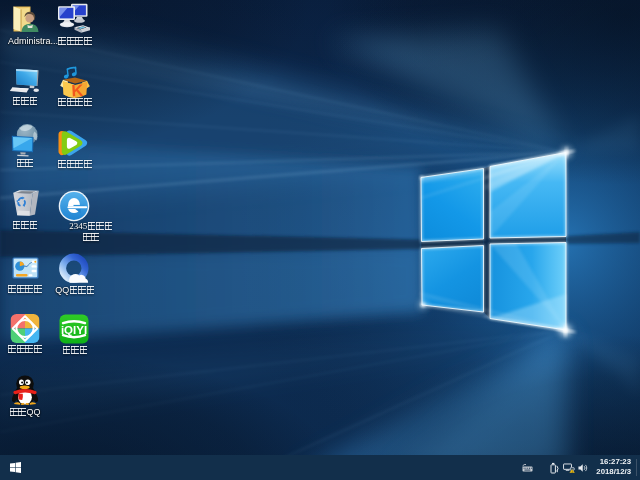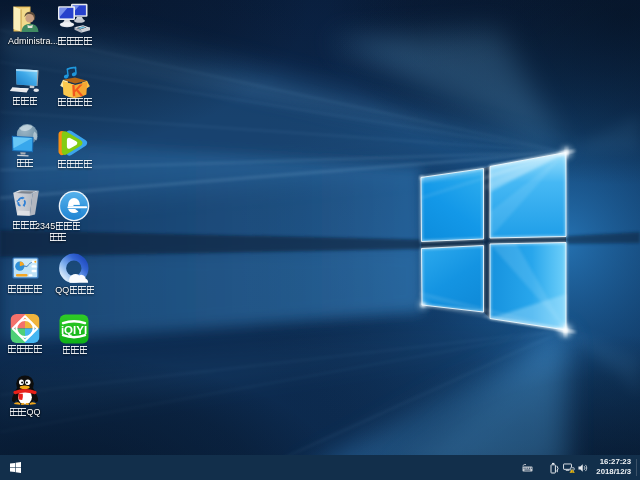--- a/index.html
+++ b/index.html
@@ -297,21 +297,21 @@
 </linearGradient>
     </defs>
 <circle cx="16" cy="16" r="15.3" fill="#eef4f9"></circle>
 <circle cx="16" cy="16" r="13.9" fill="url(#bl2345)"></circle>
 <path d="M10 16.2 l0 -1 a6 7.2 0 0 1 12 0 l0 1z" fill="#ffffff"></path>
 <rect x="15.5" y="14.9" width="11" height="1.3" fill="#2e93dc"></rect>
 <rect x="9.4" y="16.2" width="19.8" height="2.1" rx="1.0" fill="#ffffff"></rect>
 <path d="M10.2 18.9 a6 5.4 0 0 0 11.6 0z" fill="#ffffff"></path>
 <polygon points="17.2,18.9 22.6,23.2 22.6,18.9" fill="#2484cf"></polygon>
 </svg>
-<div class="lbl" style="left:27px;top:221px;width:62px;">2345<span class="cjk"></span><span class="cjk"></span><span class="cjk"></span><br><span class="cjk"></span><span class="cjk"></span></div>
+<div class="lbl" style="left:60px;top:221px;width:62px;font-family:Liberation Serif, serif;">2345<span class="cjk"></span><span class="cjk"></span><span class="cjk"></span><br><span class="cjk"></span><span class="cjk"></span></div>
 
 <svg class="icon" style="left:12px;top:257px" width="27" height="22" viewBox="0 0 27 22">
 <rect x="0.5" y="0.5" width="26" height="21" rx="1.5" fill="#3c7cc0"></rect>
 <rect x="1.8" y="1.8" width="23.4" height="18.4" rx="1" fill="#bfe2f7"></rect>
 <path d="M1.8 1.8 h23.4 v9 q-12-4-23.4 0z" fill="#c8e8fa"></path>
 <circle cx="7.8" cy="9.2" r="4.6" fill="#2e8fd8"></circle>
 <path d="M7.8 9.2 L7.8 4.6 A4.6 4.6 0 0 1 12.2 8z" fill="#f5a623"></path>
 <path d="M12 9 q3 2 5.5-2 q1-2 3.5-1.8" stroke="#3c7cc0" stroke-width="1" fill="none"></path>
 <g fill="#ffffff">
 <rect x="19.5" y="3.6" width="5" height="2.4" rx="1.2"></rect>

